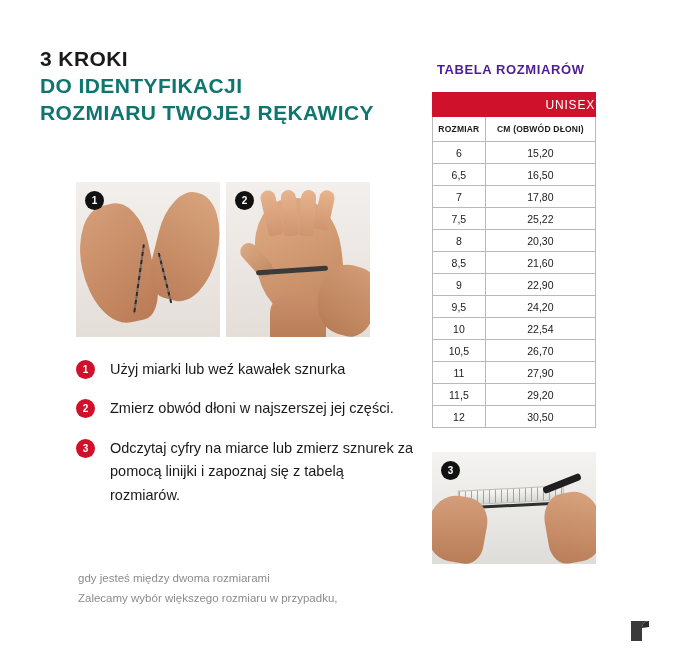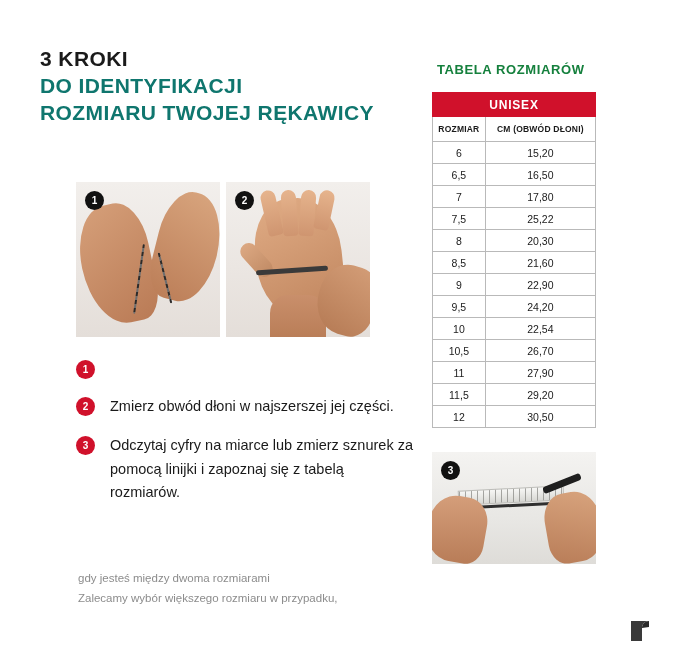--- a/index.html
+++ b/index.html
@@ -211,44 +211,45 @@
   }
 
   
   .table-title {
     position: absolute;
     left: 437px;
     top: 62px;
     font-size: 13px;
     font-weight: bold;
     letter-spacing: 0.6px;
-    color: #15803d;
+    color: #4c1d95;
   }
   .size-table {
     position: absolute;
     left: 432px;
     top: 92px;
     width: 164px;
     border-collapse: collapse;
     font-size: 10.5px;
   }
   .size-table th, .size-table td {
     border: 1px solid #b9b9b9;
     text-align: center;
     padding: 0;
     height: 21px;
   }
   .size-table .unisex {
     background: #d0112b;
     color: #ffffff;
     font-size: 12px;
-    font-weight: bold;
+    font-weight: normal;
     letter-spacing: 0.8px;
     height: 23px;
     border: 1px solid #d0112b;
+    text-align: right;
   }
   .size-table .colhead {
     font-size: 8.5px;
     font-weight: bold;
     letter-spacing: 0.2px;
     height: 24px;
     background: #ffffff;
     margin-left: 26px;
   }
   .size-table td {
@@ -369,20 +370,21 @@
       <div class="tape"></div>
       <div class="wrist"></div>
       <div class="hand2"></div>
       <div class="badge">2</div>
     </div>
   </div>
 
   <div class="steps">
     <div class="step">
       <div class="step-num">1</div>
+      <div class="step-text">Użyj miarki lub weź kawałek sznurka</div>
     </div>
     <div class="step">
       <div class="step-num">2</div>
       <div class="step-text">Zmierz obwód dłoni w najszerszej jej części.</div>
     </div>
     <div class="step">
       <div class="step-num">3</div>
       <div class="step-text">Odczytaj cyfry na miarce lub zmierz sznurek za pomocą linijki i zapoznaj się z tabelą rozmiarów.</div>
     </div>
   </div>

